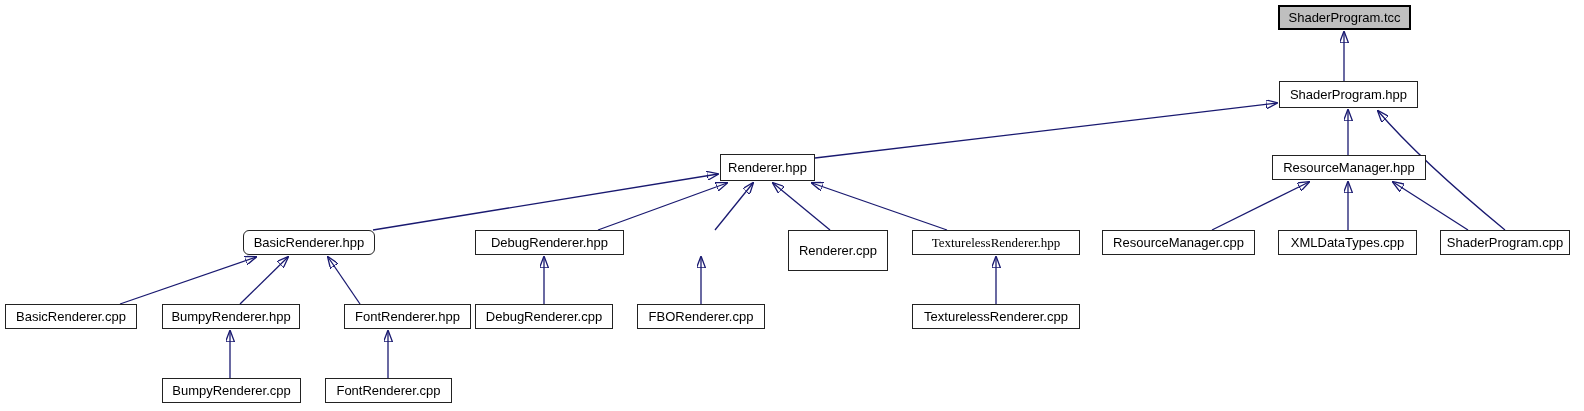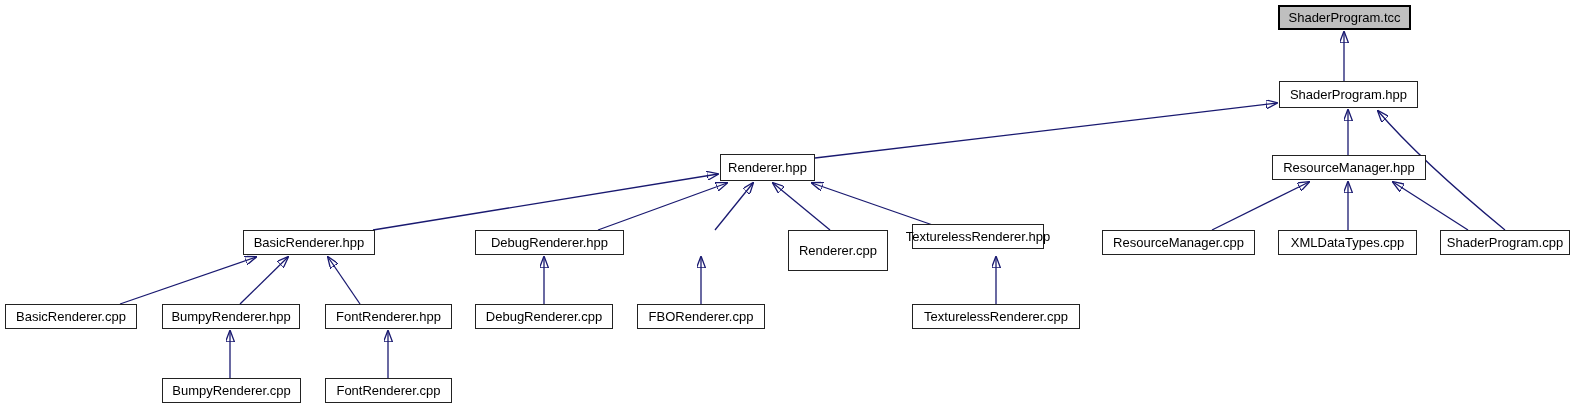--- a/index.html
+++ b/index.html
@@ -76,29 +76,29 @@
     <path marker-end="url(#arrow)" d="M996,304 L996,257"></path>
     <path marker-end="url(#arrow)" d="M1212,230 L1309,182"></path>
     <path marker-end="url(#arrow)" d="M1348,230 L1348,182"></path>
     <path marker-end="url(#arrow)" d="M1468,230 L1393,182"></path>
   </svg>
 
   <div class="node selected" style="left:1278px; top:5px;  width:133px; height:25px;">ShaderProgram.tcc</div>
   <div class="node" style="left:1279px; top:81px;  width:139px; height:27px;">ShaderProgram.hpp</div>
   <div class="node" style="left:720px;  top:154px; width:95px;  height:27px;">Renderer.hpp</div>
   <div class="node" style="left:1272px; top:155px; width:154px; height:25px;">ResourceManager.hpp</div>
-  <div class="node" style="left:243px;  top:230px; width:132px; height:25px;">BasicRenderer.hpp</div>
+  <div class="node" style="left:243px;  top:230px; width:132px; height:25px;border-radius:6px;">BasicRenderer.hpp</div>
   <div class="node" style="left:475px;  top:230px; width:149px; height:25px;">DebugRenderer.hpp</div>
   <div class="node" style="left:788px;  top:230px; width:100px; height:41px;">Renderer.cpp</div>
-  <div class="node" style="left:912px;  top:224px; width:132px; height:25px;">TexturelessRenderer.hpp</div>
+  <div class="node" style="left:912px;  top:230px; width:168px; height:25px;font-family:Liberation Serif, serif;">TexturelessRenderer.hpp</div>
   <div class="node" style="left:1278px; top:230px; width:139px; height:25px;">XMLDataTypes.cpp</div>
   <div class="node" style="left:1102px; top:230px; width:153px; height:25px;">ResourceManager.cpp</div>
   <div class="node" style="left:1440px; top:230px; width:130px; height:25px;">ShaderProgram.cpp</div>
   <div class="node" style="left:5px;    top:304px; width:132px; height:25px;">BasicRenderer.cpp</div>
   <div class="node" style="left:162px;  top:304px; width:138px; height:25px;">BumpyRenderer.hpp</div>
-  <div class="node" style="left:325px;  top:304px; width:127px; height:25px;">FontRenderer.hpp</div>
+  <div class="node" style="left:344px;  top:304px; width:127px; height:25px;">FontRenderer.hpp</div>
   <div class="node" style="left:475px;  top:304px; width:138px; height:25px;">DebugRenderer.cpp</div>
   <div class="node" style="left:637px;  top:304px; width:128px; height:25px;">FBORenderer.cpp</div>
   <div class="node" style="left:912px;  top:304px; width:168px; height:25px;">TexturelessRenderer.cpp</div>
   <div class="node" style="left:162px;  top:378px; width:139px; height:25px;">BumpyRenderer.cpp</div>
   <div class="node" style="left:325px;  top:378px; width:127px; height:25px;">FontRenderer.cpp</div>
 
 </div>
 
 </body></html>

